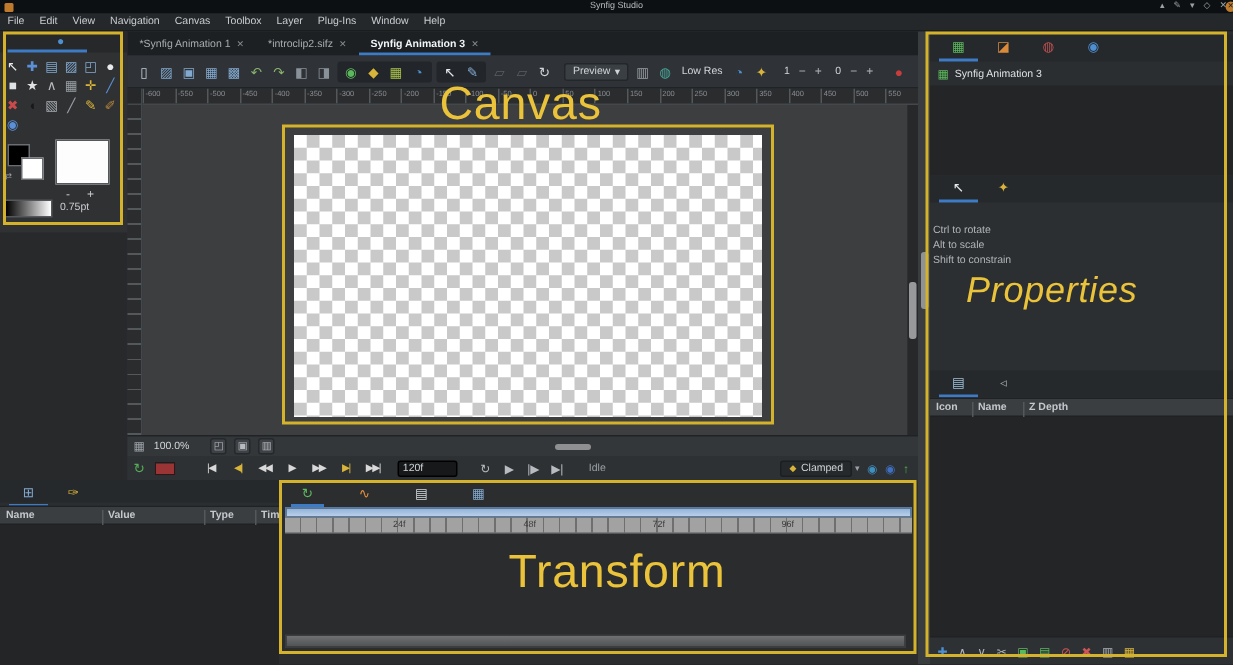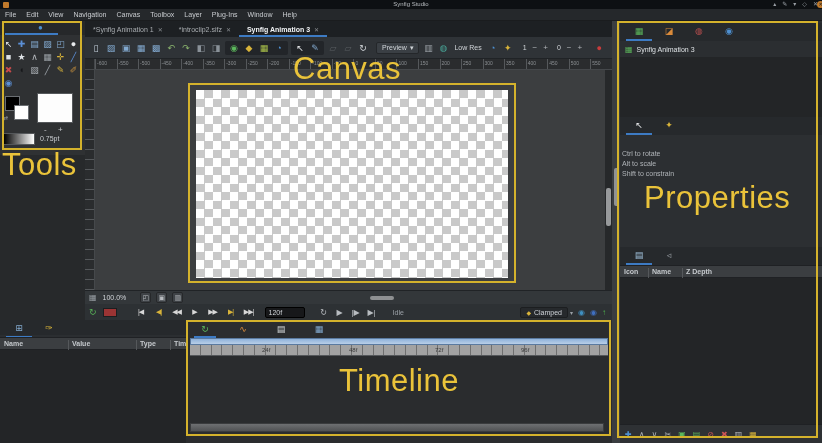--- a/index.html
+++ b/index.html
@@ -179,21 +179,21 @@
 
   
   .anno-box { position:absolute; border:2.5px solid #d4b22c; pointer-events:none; }
   .anno-label { position:absolute; color:#eac33a; font-weight:500; letter-spacing:0.5px; }
   #box-tools { left:2px; top:21px; width:80px; height:129px; }
   #box-canvas { left:188px; top:83px; width:328px; height:200px; }
   #box-properties { left:617px; top:21px; width:201px; height:417px; }
   #box-timeline { left:186px; top:320px; width:425px; height:116px; }
   #label-tools { left:2px; top:147px; font-size:31px; }
   #label-canvas { left:293px; top:51px; font-size:31px; }
-  #label-properties { left:644px; top:180px; font-size:31px; }
+  #label-properties { left:644px; top:180px; font-size:24px;font-style:italic; }
   #label-timeline { left:339px; top:363px; font-size:31px; }
 </style>
 </head>
 <body>
 
 <div id="root">
 
   <div class="titlebar">
     <div class="app-icon"></div>
     <div class="title">Synfig Studio</div>
@@ -687,18 +687,17 @@
       </div>
 
     <div class="tt-body"></div>
     <div class="tt-bottom-strip"></div>
   </div>
 
   <div class="anno-box" id="box-tools"></div>
   <div class="anno-box" id="box-canvas"></div>
   <div class="anno-box" id="box-properties"></div>
   <div class="anno-box" id="box-timeline"></div>
-  <div class="anno-label" id="label-tools">Tools</div>
   <div class="anno-label" id="label-canvas">Canvas</div>
   <div class="anno-label" id="label-properties">Properties</div>
-  <div class="anno-label" id="label-timeline">Timeline</div>
+  <div class="anno-label" id="label-timeline">Transform</div>
 
 </div>
 
 </body></html>

